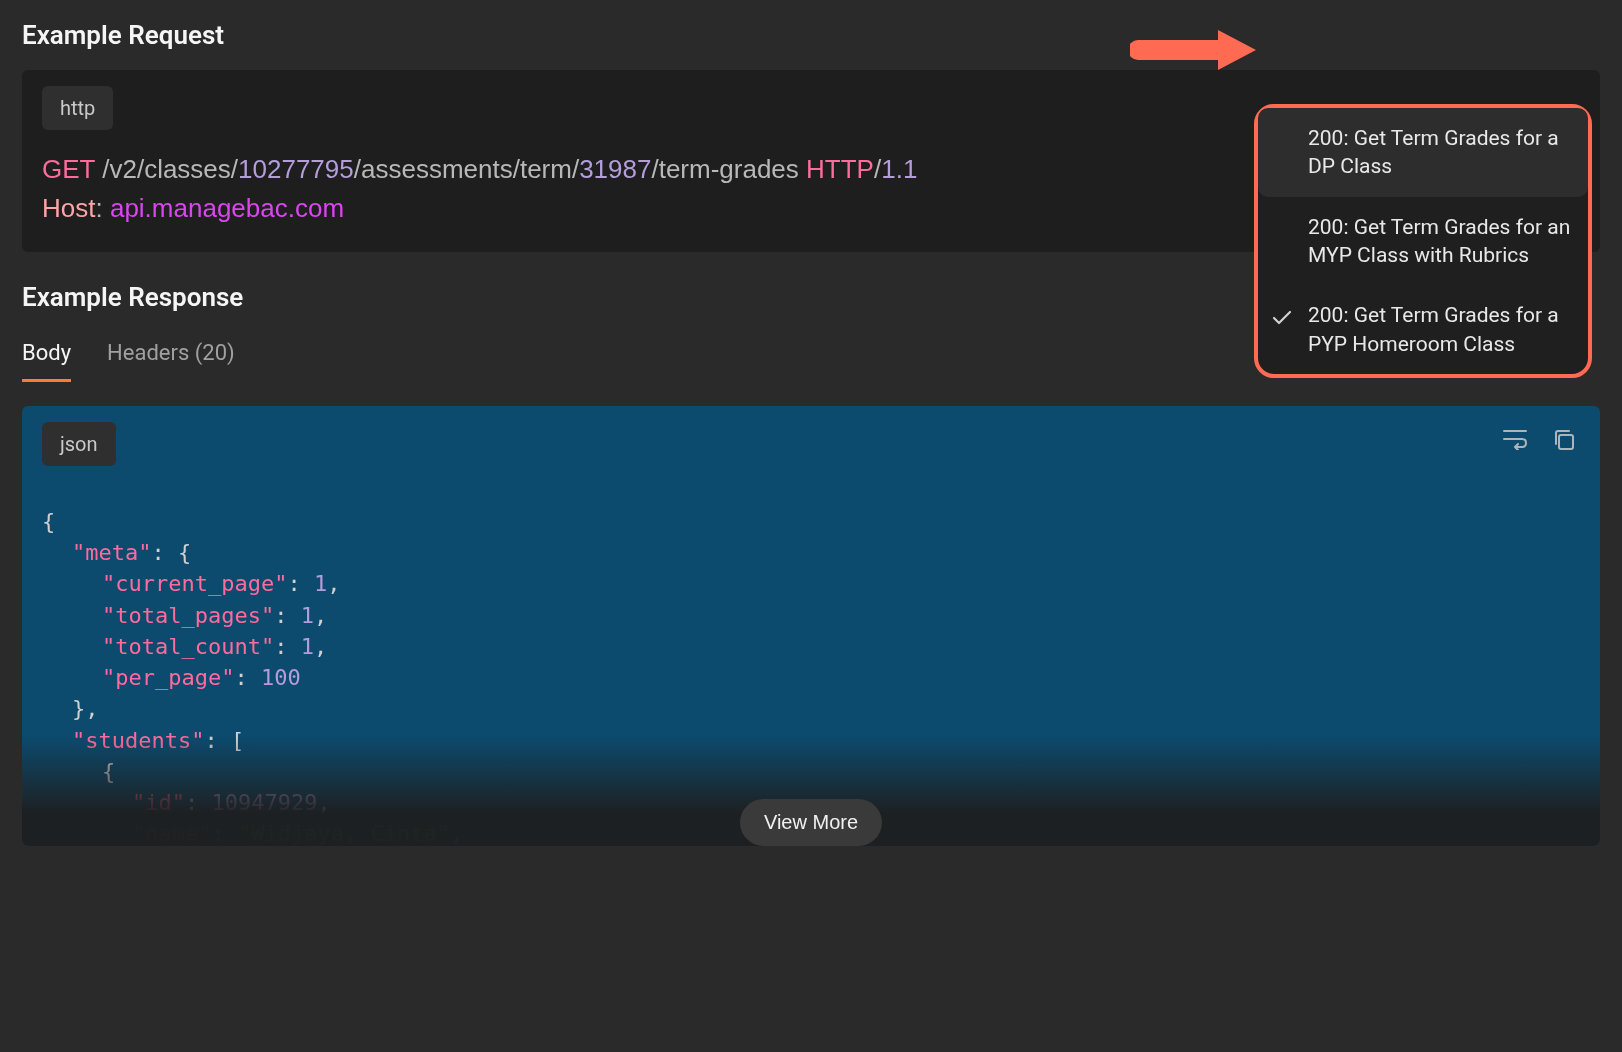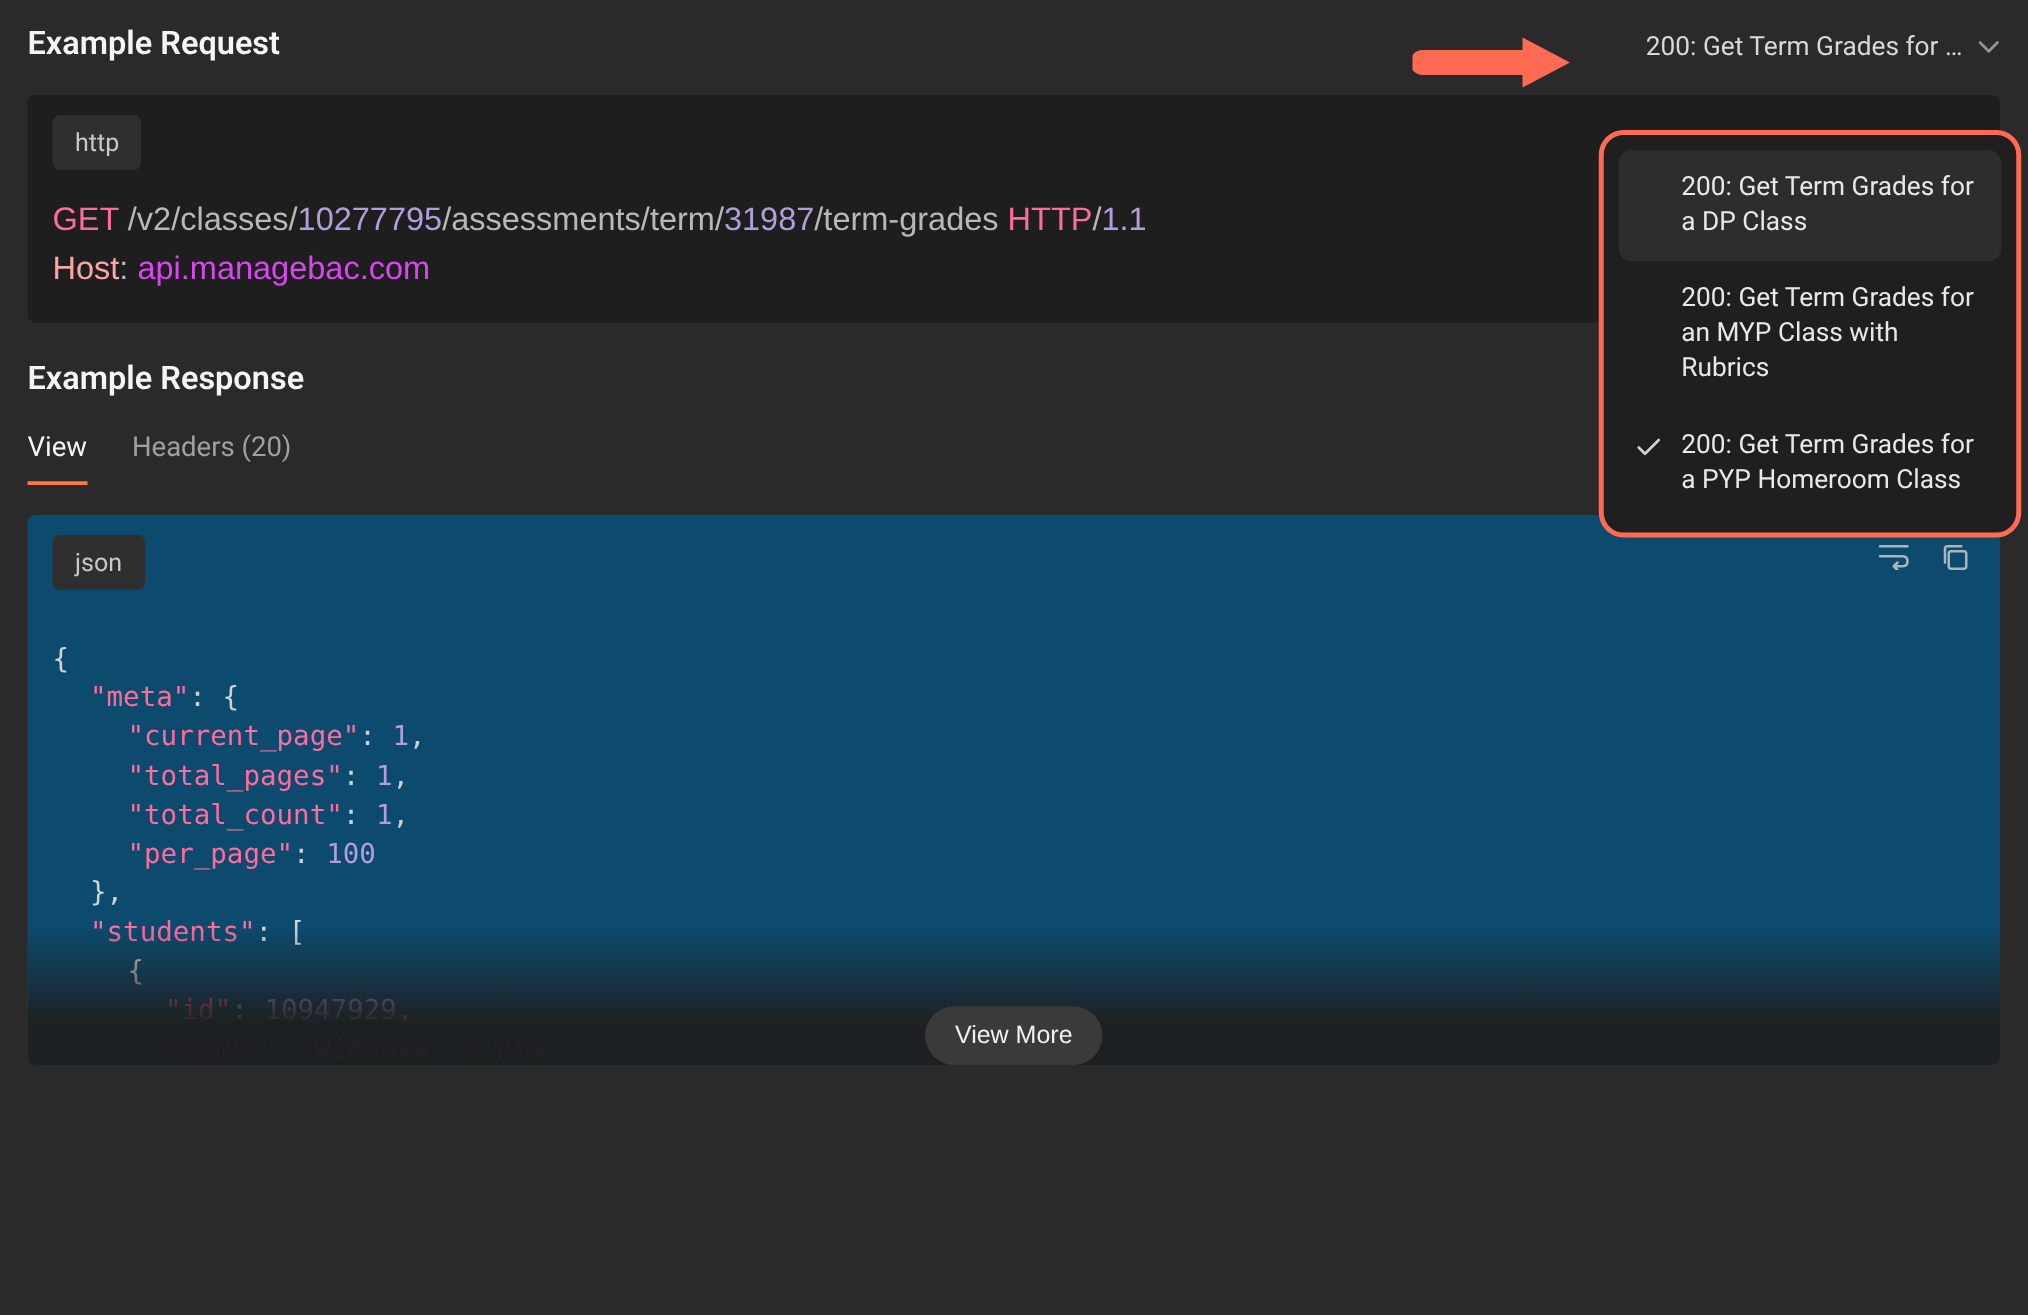--- a/index.html
+++ b/index.html
@@ -143,27 +143,26 @@
   border: none;
   border-radius: 24px;
   padding: 12px 24px;
   font-size: 20px;
   cursor: pointer;
   pointer-events: auto;
 }
 
 .dropdown-panel {
   position: absolute;
-  right: 5px;
+  right: 30px;
   top: 104px;
   width: 338px;
   background: #1f1f1f;
   border: 4px solid #ff6b52;
   border-radius: 20px;
-  padding: 12px;
   z-index: 100;
 }
 .dropdown-item {
   padding: 16px 14px 16px 50px;
   color: #e8e8e8;
   font-size: 21px;
   line-height: 1.35;
   border-radius: 10px;
   cursor: pointer;
   position: relative;
@@ -184,39 +183,33 @@
   <div class="section-header">
     <div class="section-title">Example Request</div>
 
     <div class="arrow-annotation">
       <svg width="130" height="56" viewBox="0 0 130 56">
         <path d="M 8 28 L 98 28" stroke="#ff6b52" stroke-width="20" stroke-linecap="round" fill="none"></path>
         <path d="M 88 8 L 126 28 L 88 48 Z" fill="#ff6b52"></path>
       </svg>
     </div>
 
-    <div class="dropdown-trigger">
-      <span>200: Get Term Grades for …</span>
-      <svg class="chevron" width="18" height="12" viewBox="0 0 18 12">
-          <path d="M2 2 L9 9 L16 2" stroke="#c0c0c0" stroke-width="2.2" fill="none" stroke-linecap="round" stroke-linejoin="round"></path>
-        </svg>
-    </div>
   </div>
 
   <div class="code-block">
     <div class="lang-tag">http</div>
     <div class="code-line"><span class="tok-method">GET</span> <span class="tok-path">/v2/classes/</span><span class="tok-num">10277795</span><span class="tok-path">/assessments/term/</span><span class="tok-num">31987</span><span class="tok-path">/term-grades</span> <span class="tok-proto">HTTP</span><span class="tok-path">/</span><span class="tok-num">1.1</span></div>
     <div class="code-line"><span class="tok-header">Host</span><span class="tok-path">: </span><span class="tok-val">api.managebac.com</span></div>
   </div>
 
   <div class="response-section">
     <div class="section-title">Example Response</div>
 
     <div class="tabs">
-      <div class="tab active">View</div>
+      <div class="tab active">Body</div>
       <div class="tab">Headers (20)</div>
     </div>
 
     <div class="json-block">
       <div class="lang-tag">json</div>
 
       <div class="json-toolbar">
         <span class="icon-btn">
           <svg width="26" height="22" viewBox="0 0 26 22">
               <path d="M2 3 H24 M2 11 H20 Q24 11 24 15 Q24 19 20 19 H14 M16 16 L13 19 L16 22" stroke="#c8c8c8" stroke-width="2" fill="none" stroke-linecap="round" stroke-linejoin="round"></path>

